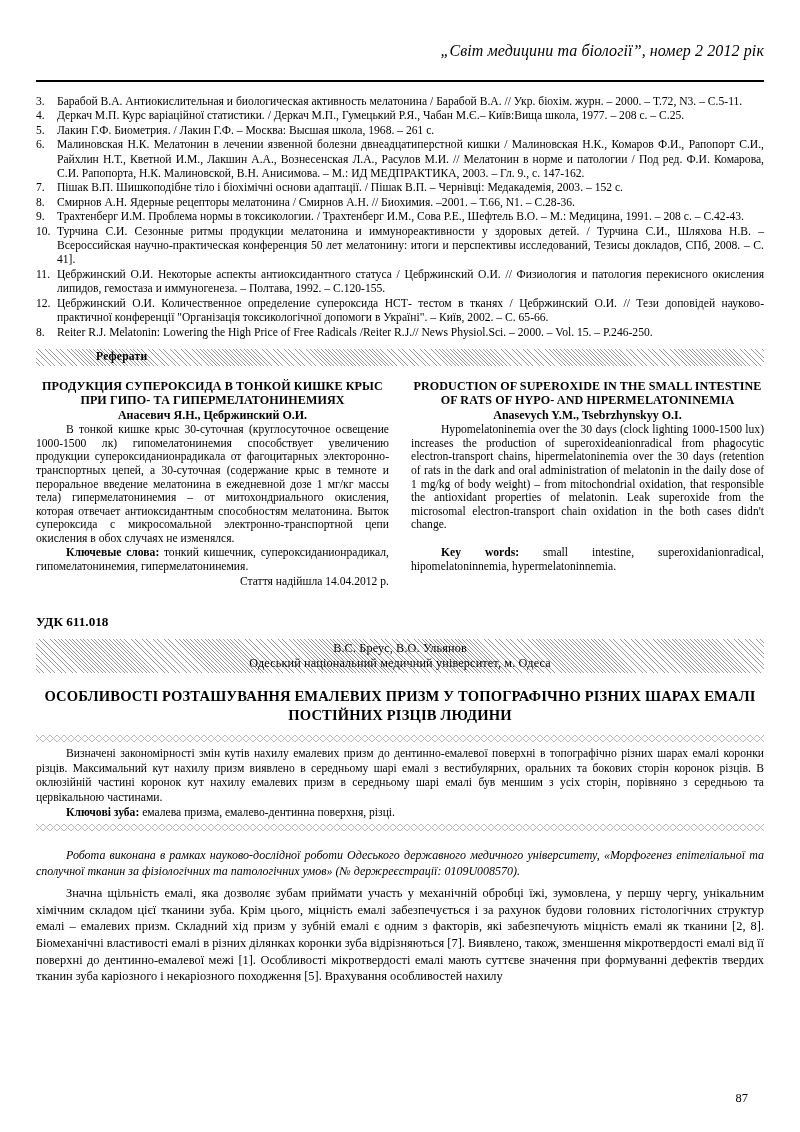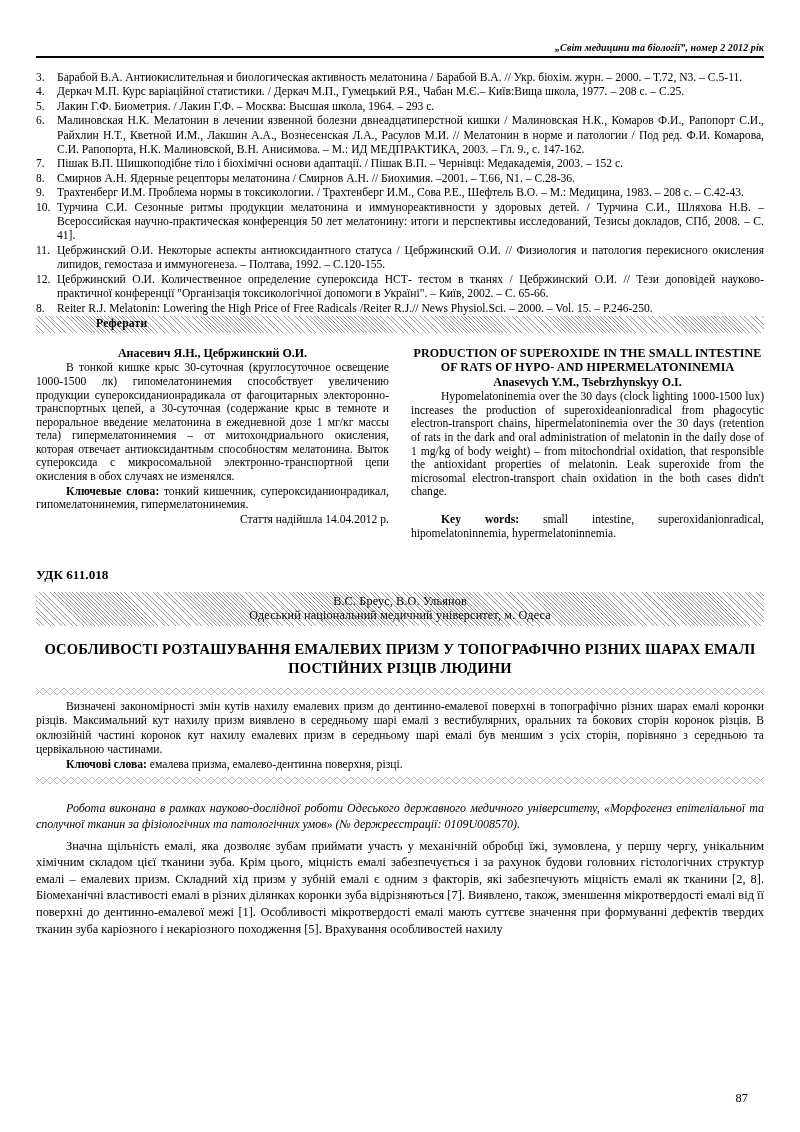--- a/index.html
+++ b/index.html
@@ -25,24 +25,24 @@
     left: 36px;
     right: 36px;
     top: 42px;
     width: 728px;
   }
 
   
   .running-head {
     text-align: right;
     font-style: italic;
-    font-weight: bold;
-    font-size: 10px;
+    font-weight: normal;
+    font-size: 16px;
     letter-spacing: .1px;
-    padding-bottom: 2px;
+    padding-bottom: 19px;
   }
   .head-rule {
     border-bottom: 2.2px solid #000;
     margin-top: 1px;
     margin-bottom: 13px;
   }
 
   
   .ref-list {
     font-size: 11.6px;
@@ -67,21 +67,21 @@
     background-color: #f4f4f4;
     background-image: repeating-linear-gradient(
         45deg,
         #9a9a9a 0px, #9a9a9a 0.6px,
         #ffffff 0.6px, #ffffff 2.6px);
     border: 0;
     overflow: hidden;
   }
   .band-refer {
     height: 17px;
-    margin-top: 0;
+    margin-top: 9px;
     margin-bottom: 13px;
   }
   .band-refer .band-label {
     position: absolute;
     left: 60px;
     top: 1px;
     font-weight: bold;
     font-size: 11.6px;
     letter-spacing: .2px;
   }
@@ -217,37 +217,37 @@
       <div class="ref-item">
         <span class="ref-num">3.</span>
         <span>Барабой В.А. Антиокислительная и биологическая активность мелатонина / Барабой В.А. // Укр. біохім. журн. – 2000. – Т.72, N3. – С.5-11.</span>
       </div>
       <div class="ref-item">
         <span class="ref-num">4.</span>
         <span>Деркач М.П. Курс варіаційної статистики. / Деркач М.П., Гумецький Р.Я., Чабан М.Є.– Київ:Вища школа, 1977. – 208 с. – С.25.</span>
       </div>
       <div class="ref-item">
         <span class="ref-num">5.</span>
-        <span>Лакин Г.Ф. Биометрия. / Лакин Г.Ф. – Москва: Высшая школа, 1964. – 293 с.</span>
+        <span>Лакин Г.Ф. Биометрия. / Лакин Г.Ф. – Москва: Высшая школа, 1968. – 261 с.</span>
       </div>
       <div class="ref-item">
         <span class="ref-num">6.</span>
         <span>Малиновская Н.К. Мелатонин в лечении язвенной болезни двнеадцатиперстной кишки / Малиновская Н.К., Комаров Ф.И., Рапопорт С.И., Райхлин Н.Т., Кветной И.М., Лакшин А.А., Вознесенская Л.А., Расулов М.И. // Мелатонин в норме и патологии / Под ред. Ф.И. Комарова, С.И. Рапопорта, Н.К. Малиновской, В.Н. Анисимова. – М.: ИД МЕДПРАКТИКА, 2003. – Гл. 9., с. 147-162.</span>
       </div>
       <div class="ref-item">
         <span class="ref-num">7.</span>
         <span>Пішак В.П. Шишкоподібне тіло і біохімічні основи адаптації. / Пішак В.П. – Чернівці: Медакадемія, 2003. – 152 с.</span>
       </div>
       <div class="ref-item">
         <span class="ref-num">8.</span>
         <span>Смирнов А.Н. Ядерные рецепторы мелатонина / Смирнов А.Н. // Биохимия. –2001. – Т.66, N1. – С.28-36.</span>
       </div>
       <div class="ref-item">
         <span class="ref-num">9.</span>
-        <span>Трахтенберг И.М. Проблема нормы в токсикологии. / Трахтенберг И.М., Сова Р.Е., Шефтель В.О. – М.: Медицина, 1983. – 208 с. – С.42-43.</span>
+        <span>Трахтенберг И.М. Проблема нормы в токсикологии. / Трахтенберг И.М., Сова Р.Е., Шефтель В.О. – М.: Медицина, 1991. – 208 с. – С.42-43.</span>
       </div>
       <div class="ref-item">
         <span class="ref-num">10.</span>
         <span>Турчина С.И. Сезонные ритмы продукции мелатонина и иммунореактивности у здоровых детей. / Турчина С.И., Шляхова Н.В. –Всероссийская научно-практическая конференция 50 лет мелатонину: итоги и перспективы исследований, Тезисы докладов, СПб, 2008. – С. 41].</span>
       </div>
       <div class="ref-item">
         <span class="ref-num">11.</span>
         <span>Цебржинский О.И. Некоторые аспекты антиоксидантного статуса / Цебржинский О.И. // Физиология и патология перекисного окисления липидов, гемостаза и иммуногенеза. – Полтава, 1992. – С.120-155.</span>
       </div>
       <div class="ref-item">
@@ -260,20 +260,21 @@
       </div>
     </div>
 
     <div class="band band-refer">
       <span class="band-label">Реферати</span>
     </div>
 
     <div class="abstract-cols">
 
       <div class="abs-col">
+        <div class="abs-title">ПРОДУКЦИЯ СУПЕРОКСИДА В ТОНКОЙ КИШКЕ КРЫС ПРИ ГИПО- ТА ГИПЕРМЕЛАТОНИНЕМИЯХ</div>
         <div class="abs-authors">Анасевич Я.Н., Цебржинский О.И.</div>
         <div class="abs-body">В тонкой кишке крыс 30-суточная (круглосуточное освещение 1000-1500 лк) гипомелатонинемия способствует увеличению продукции супероксиданионрадикала от фагоцитарных электоронно-транспортных цепей, а 30-суточная (содержание крыс в темноте и пероральное введение мелатонина в ежедневной дозе 1 мг/кг массы тела) гипермелатонинемия – от митохондриального окисления, которая отвечает антиоксидантным способностям мелатонина. Выток супероксида с микросомальной электронно-транспортной цепи окисления в обох случаях не изменялся.</div>
         <div class="abs-keywords">
           <b>Ключевые слова:</b>
           <span>тонкий кишечник, супероксиданионрадикал, гипомелатонинемия, гипермелатонинемия.</span>
         </div>
         <div class="abs-received">Стаття надійшла 14.04.2012 р.</div>
       </div>
 
       <div class="abs-col">
@@ -296,21 +297,21 @@
       <div class="ba-line">Одеський національний медичний університет, м. Одеса</div>
     </div>
 
     <div class="article-title">ОСОБЛИВОСТІ РОЗТАШУВАННЯ ЕМАЛЕВИХ ПРИЗМ У ТОПОГРАФІЧНО РІЗНИХ ШАРАХ ЕМАЛІ ПОСТІЙНИХ РІЗЦІВ ЛЮДИНИ</div>
 
     <div class="wave"></div>
 
     <div class="art-abstract">
       <p>Визначені закономірності змін кутів нахилу емалевих призм до дентинно-емалевої поверхні в топографічно різних шарах емалі коронки різців. Максимальний кут нахилу призм виявлено в середньому шарі емалі з вестибулярних, оральних та бокових сторін коронок різців. В оклюзійній частині коронок кут нахилу емалевих призм в середньому шарі емалі був меншим з усіх сторін, порівняно з середньою та цервікальною частинами.</p>
       <p>
-        <b>Ключові слова:</b>
+        <b>Ключові зуба:</b>
         <span>емалева призма, емалево-дентинна поверхня, різці.</span>
       </p>
     </div>
 
     <div class="wave"></div>
 
     <div class="funding">Робота виконана в рамках науково-дослідної  роботи Одеського державного медичного університету, «Морфогенез епітеліальної та сполучної тканин за фізіологічних та патологічних умов» (№ держреєстрації: 0109U008570).</div>
 
     <div class="body-text">
       <p>Значна щільність емалі, яка дозволяє зубам приймати участь у механічній обробці їжі, зумовлена, у першу чергу, унікальним хімічним складом цієї тканини зуба. Крім цього, міцність емалі забезпечується і за рахунок будови головних гістологічних структур емалі – емалевих призм. Складний хід призм у зубній емалі є одним з факторів, які забезпечують міцність емалі як тканини [2, 8]. Біомеханічні властивості емалі в різних ділянках коронки зуба відрізняються [7]. Виявлено, також, зменшення мікротвердості емалі від її поверхні до дентинно-емалевої межі [1]. Особливості мікротвердості емалі мають суттєве значення при формуванні дефектів твердих тканин зуба каріозного і некаріозного походження [5]. Врахування особливостей нахилу</p>

